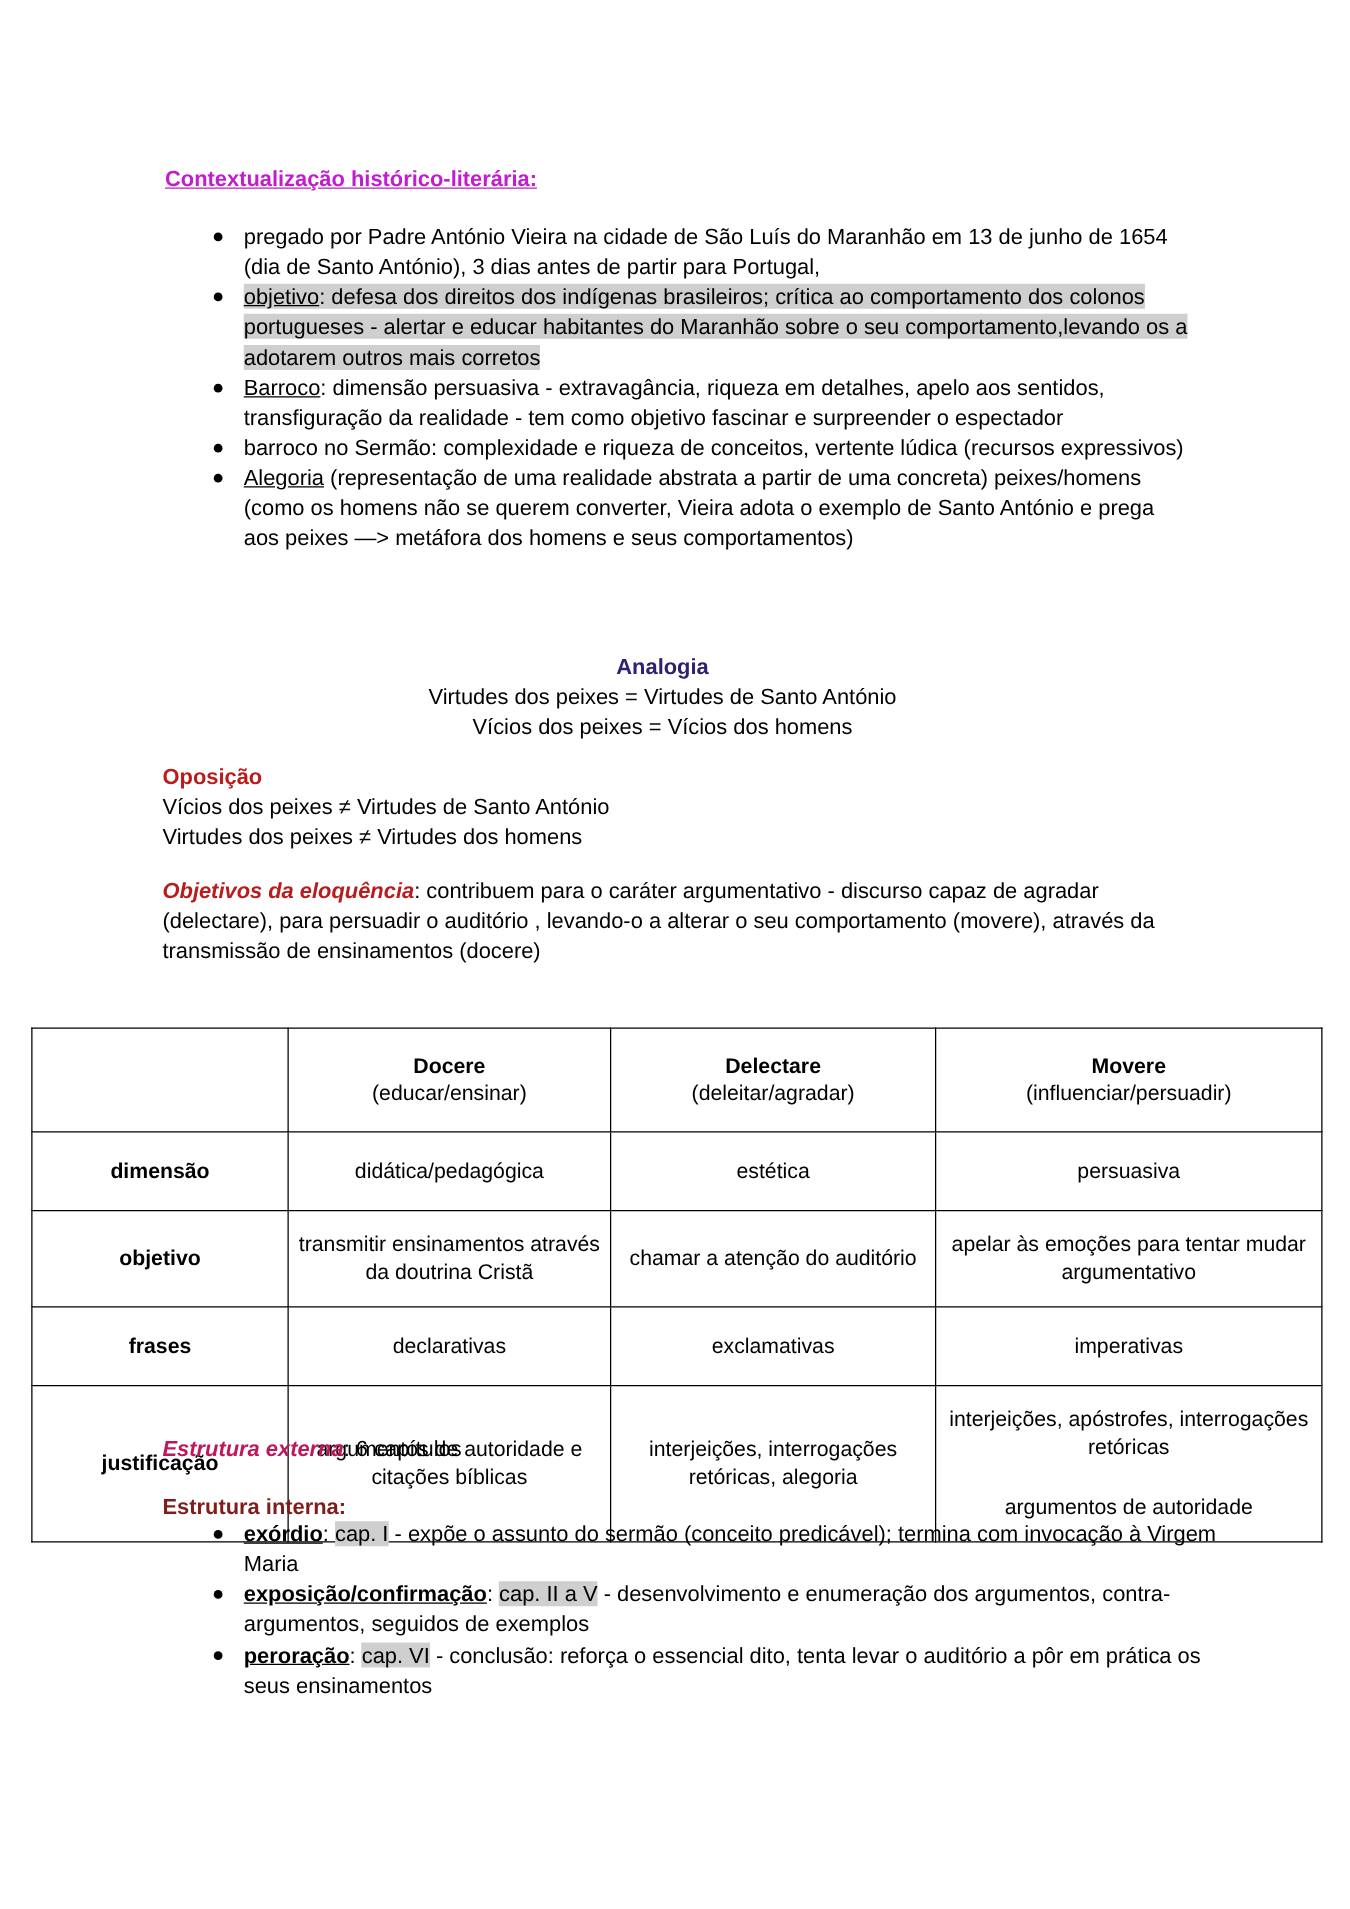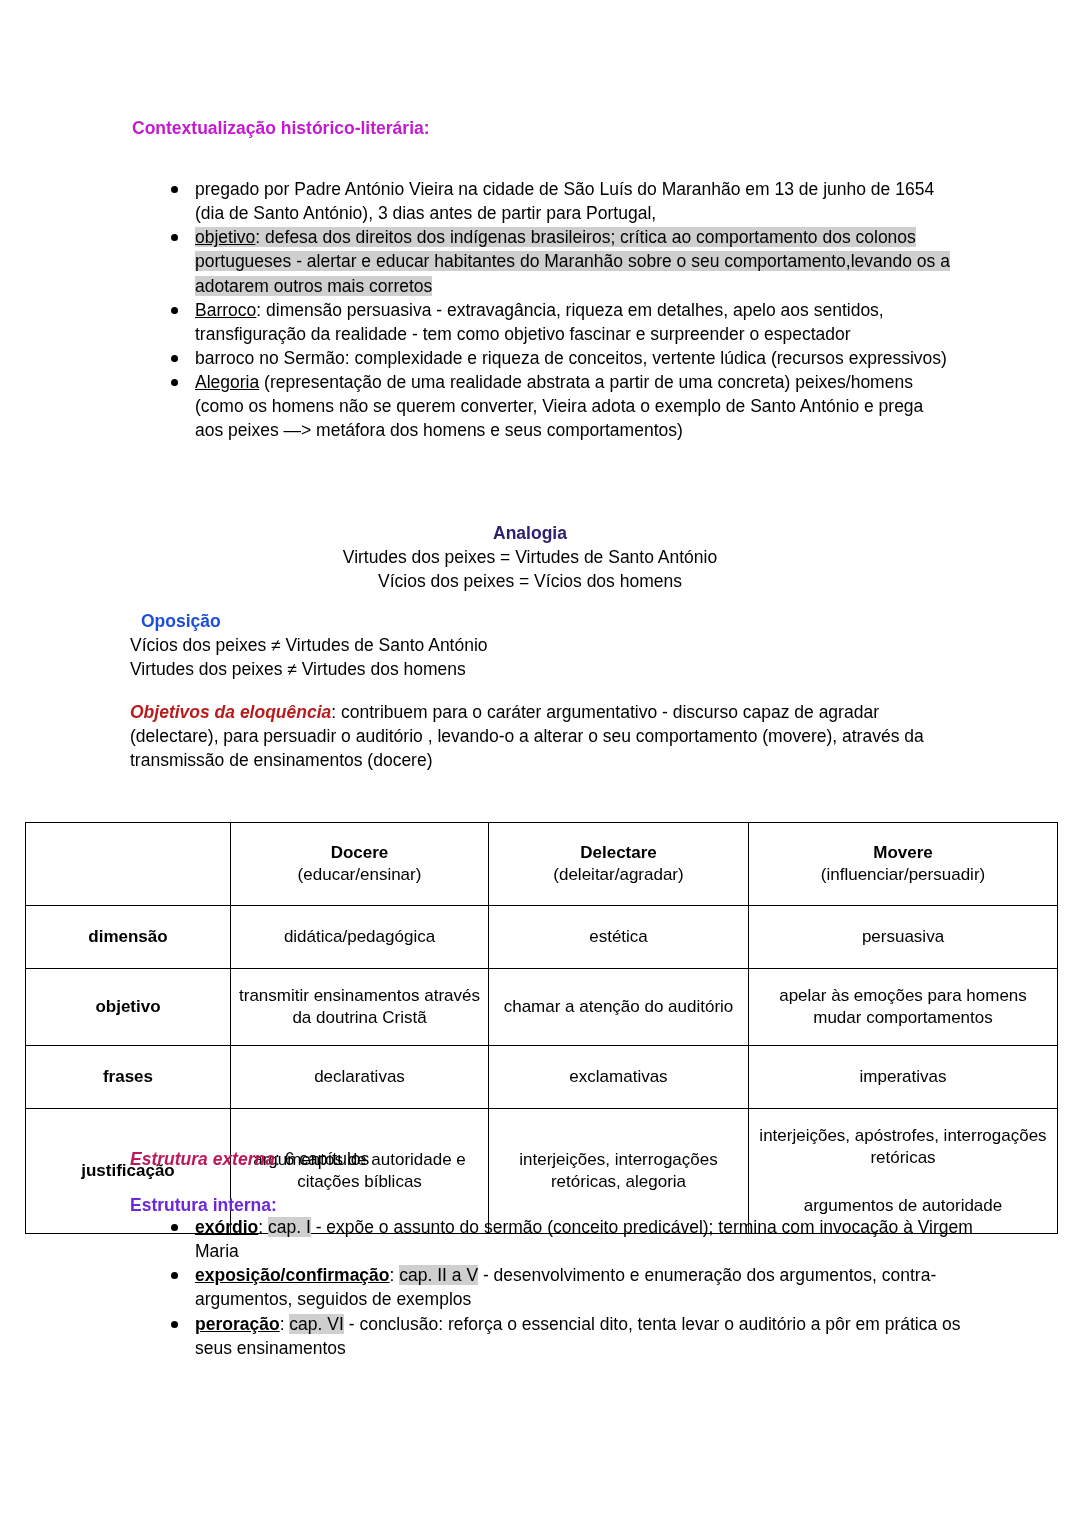--- a/index.html
+++ b/index.html
@@ -32,30 +32,31 @@
   }
 
   
   .heading {
     font-weight: bold;
     font-size: 17.5px;
     line-height: 1.38;
   }
   .h-context { color: #c41ad0; }
   .h-analogia { color: #2d2170; }
-  .h-oposicao { color: #1d4ed8; margin-left: 11px; }
+  .h-oposicao { color: #b91c1c; }
   .h-objetivos { color: #b91c1c; font-style: italic; }
   .h-ext { color: #be185d; font-style: italic; }
-  .h-int { color: #6d28d9; }
+  .h-int { color: #7f1d1d; }
 
   
   .sec-context-title {
     position: absolute;
     left: 132px;
-    top: 116px;
+    top: 131px;
+    text-decoration: underline;
   }
 
   ul.bullets {
     list-style: none;
     margin: 0;
     padding: 0;
   }
   ul.bullets > li {
     position: relative;
     padding-left: 32px;
@@ -242,21 +243,21 @@
           <td class="rowhead">dimensão</td>
           <td>didática/pedagógica</td>
           <td>estética</td>
           <td>persuasiva</td>
         </tr>
 
         <tr class="r-obj">
           <td class="rowhead">objetivo</td>
           <td>transmitir ensinamentos através da doutrina Cristã</td>
           <td>chamar a atenção do auditório</td>
-          <td>apelar às emoções para homens mudar comportamentos</td>
+          <td>apelar às emoções para tentar mudar argumentativo</td>
         </tr>
 
         <tr class="r-fra">
           <td class="rowhead">frases</td>
           <td>declarativas</td>
           <td>exclamativas</td>
           <td>imperativas</td>
         </tr>
 
         <tr class="r-jus">

